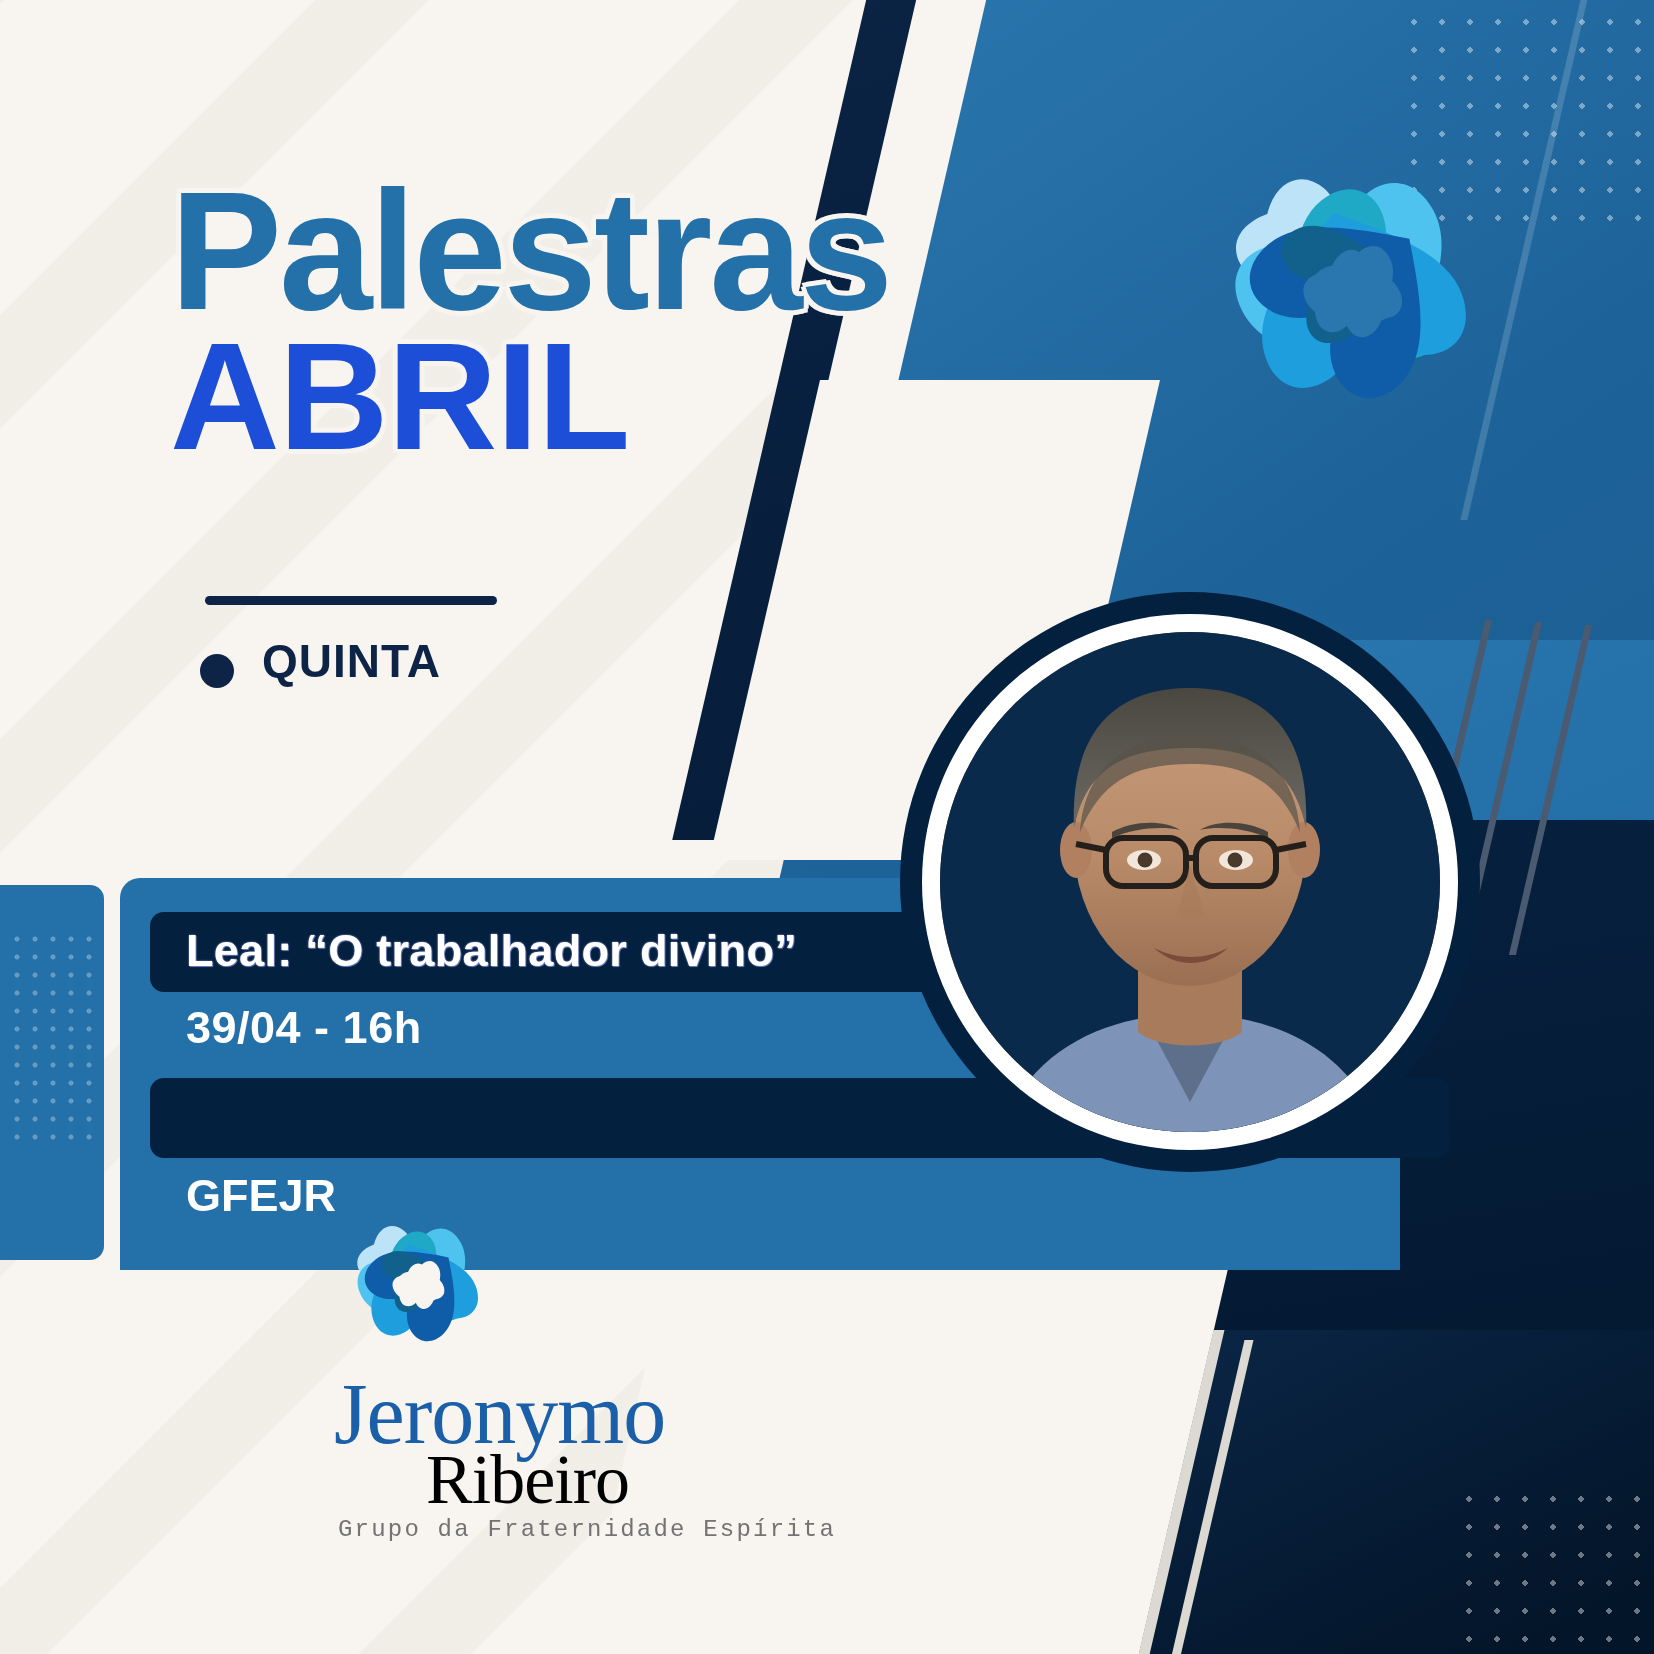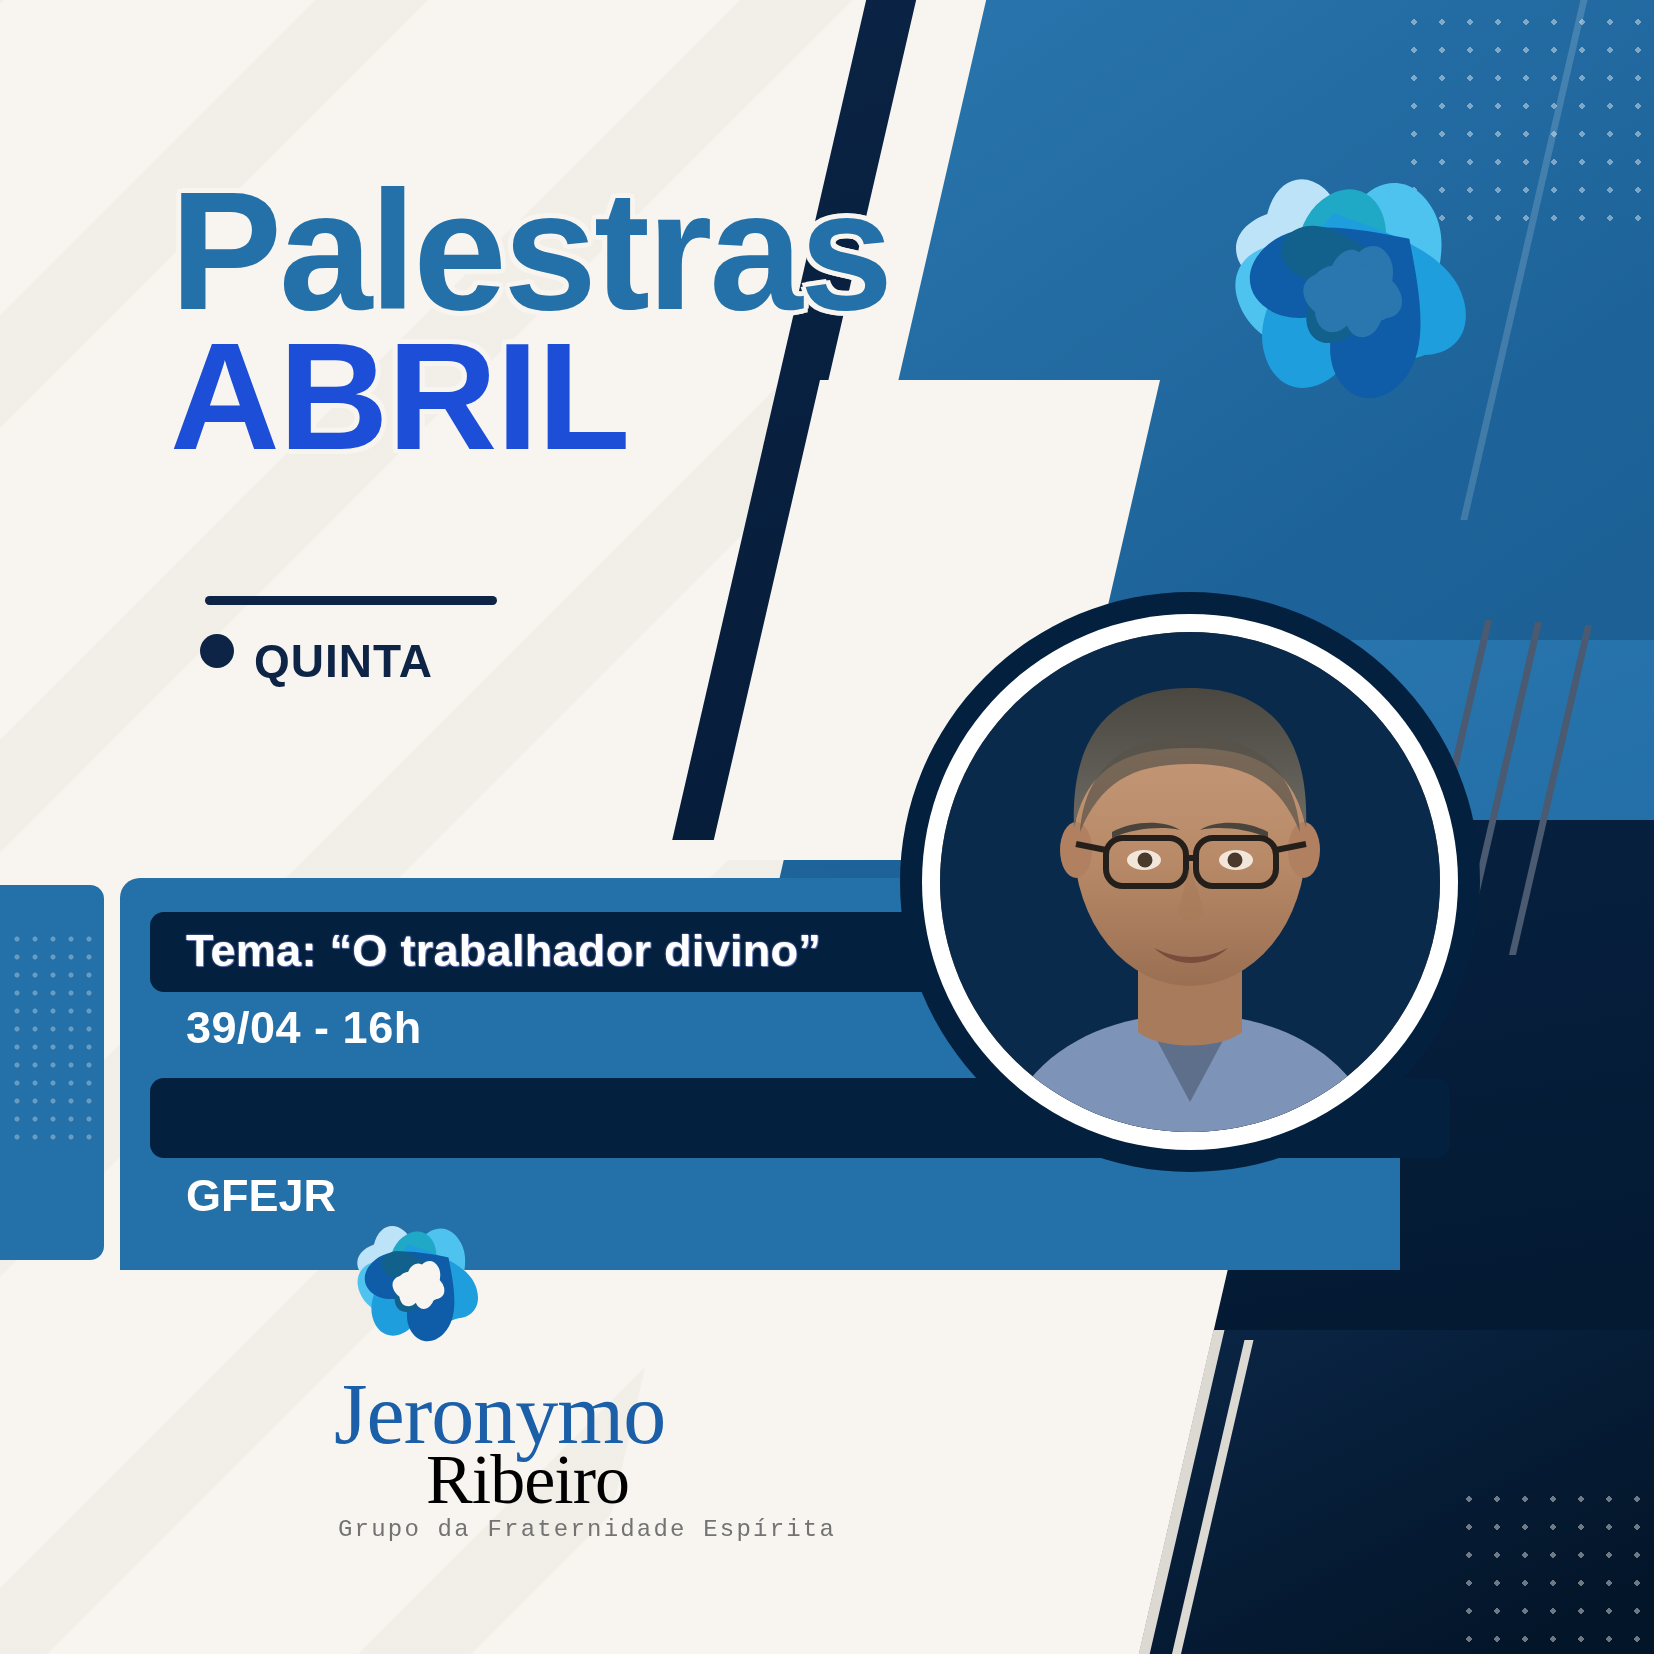--- a/index.html
+++ b/index.html
@@ -109,21 +109,21 @@
     letter-spacing:-1px;margin-top:-8px;
     text-shadow:
       -4px -4px 0 #f8f5f0, 4px -4px 0 #f8f5f0, -4px 4px 0 #f8f5f0, 4px 4px 0 #f8f5f0,
       0 -5px 0 #f8f5f0, 0 5px 0 #f8f5f0, -5px 0 0 #f8f5f0, 5px 0 0 #f8f5f0;
   }
 
   
   .divider{position:absolute;left:205px;top:596px;width:292px;height:9px;
     background:#0d2446;border-radius:5px;z-index:5;}
   .weekday{position:absolute;left:200px;top:634px;z-index:5;
-    display:flex;align-items:flex-start;gap:20px;}
+    display:flex;align-items:flex-end;gap:28px;}
   .wd-dot{width:34px;height:34px;border-radius:50%;background:#0d2446;}
   .wd-text{font-size:46px;font-weight:bold;color:#0d2446;letter-spacing:1px;}
 
   
   .info{position:absolute;left:186px;z-index:8;color:#ffffff;font-weight:bold;}
   .row-theme{top:925px;font-size:45px;letter-spacing:.3px;
     text-shadow:0 0 2px rgba(180,185,255,.85), 1px 1px 0 rgba(150,160,240,.55);}
   .row-date{top:1002px;font-size:45px;letter-spacing:.5px;}
   .row-speaker{top:1091px;font-size:45px;
     text-shadow:0 0 2px rgba(180,185,255,.85), 1px 1px 0 rgba(150,160,240,.55);}
@@ -193,21 +193,21 @@
     <span class="wd-text">QUINTA</span>
   </div>
 
   <div class="left-bar"></div>
   <div class="dots dots-left"></div>
   <div class="card-blue"></div>
   <div class="card-blue-2"></div>
   <div class="bar-navy b1"></div>
   <div class="bar-navy b2"></div>
 
-  <div class="info row-theme">Tema: “O trabalhador divino”</div>
+  <div class="info row-theme">Leal: “O trabalhador divino”</div>
   <div class="info row-date">39/04  -  16h</div>
   <div class="info row-org">GFEJR</div>
 
   <div class="portrait-wrap">
     <div class="portrait-navy"></div>
     <div class="portrait-white"></div>
     <div class="portrait-photo">
       <svg viewBox="0 0 500 500" preserveAspectRatio="xMidYMid slice">
         <defs>
           <linearGradient id="skin" x1="0" y1="0" x2="0" y2="1">

